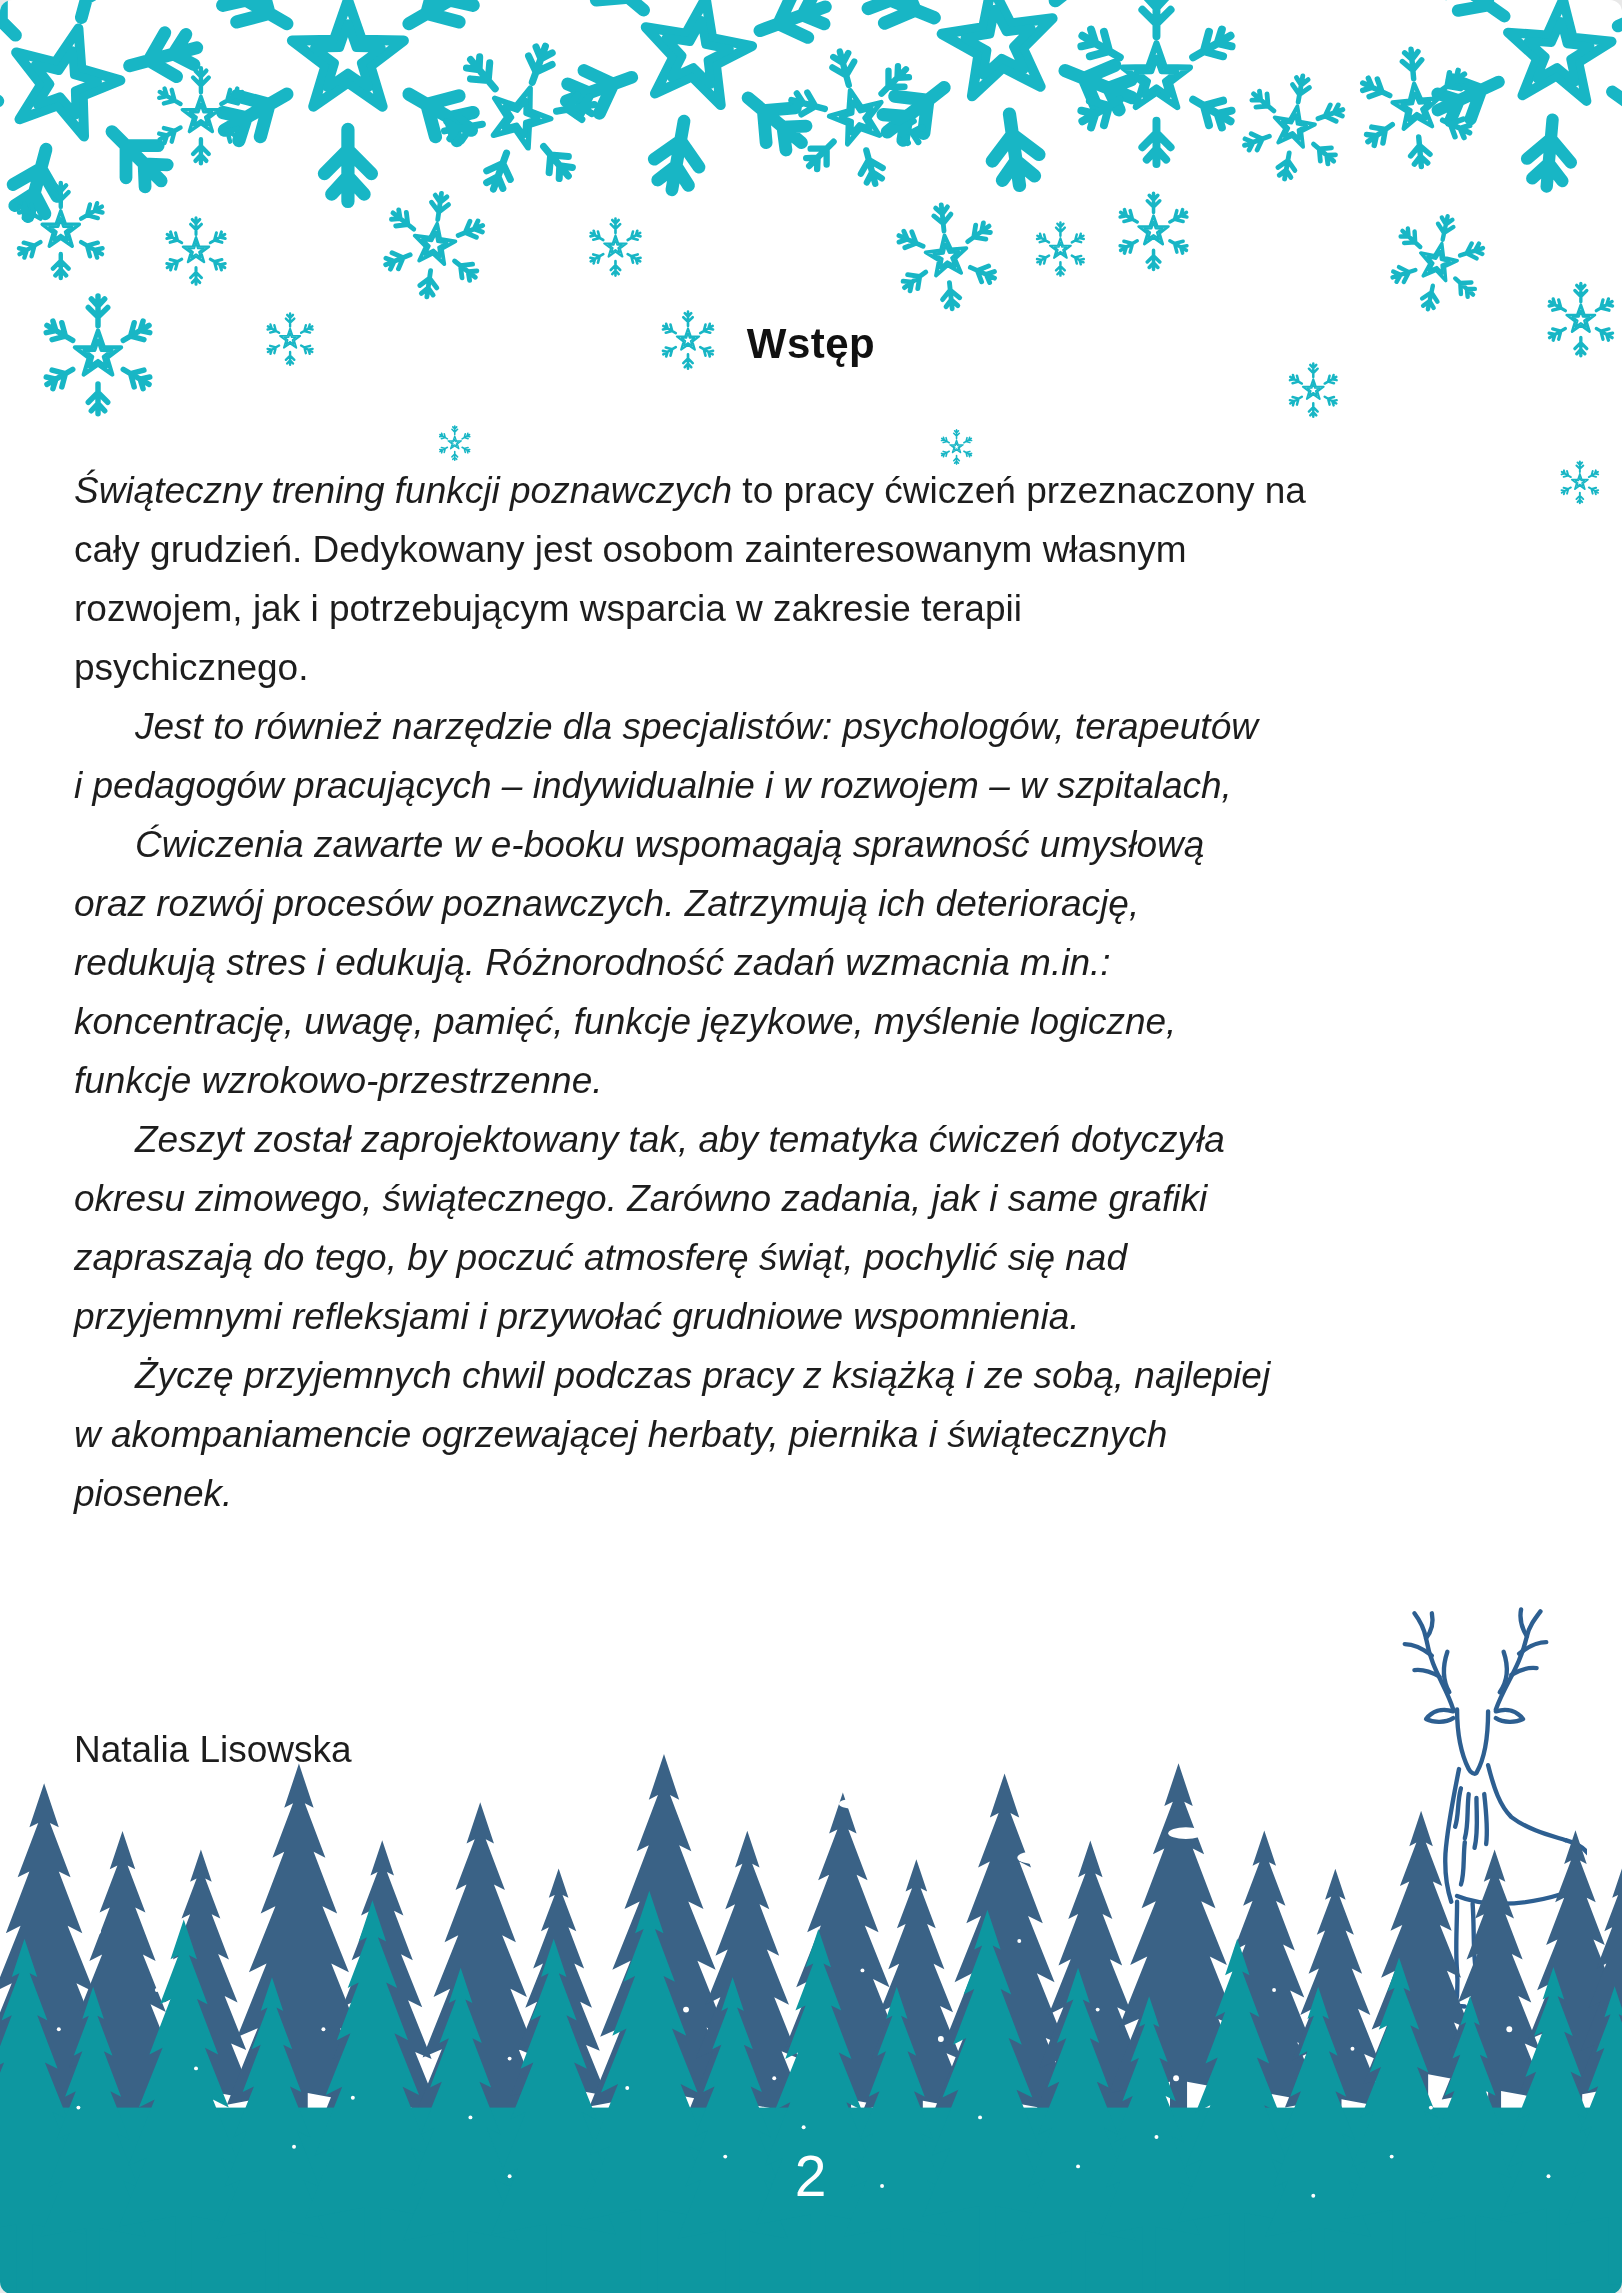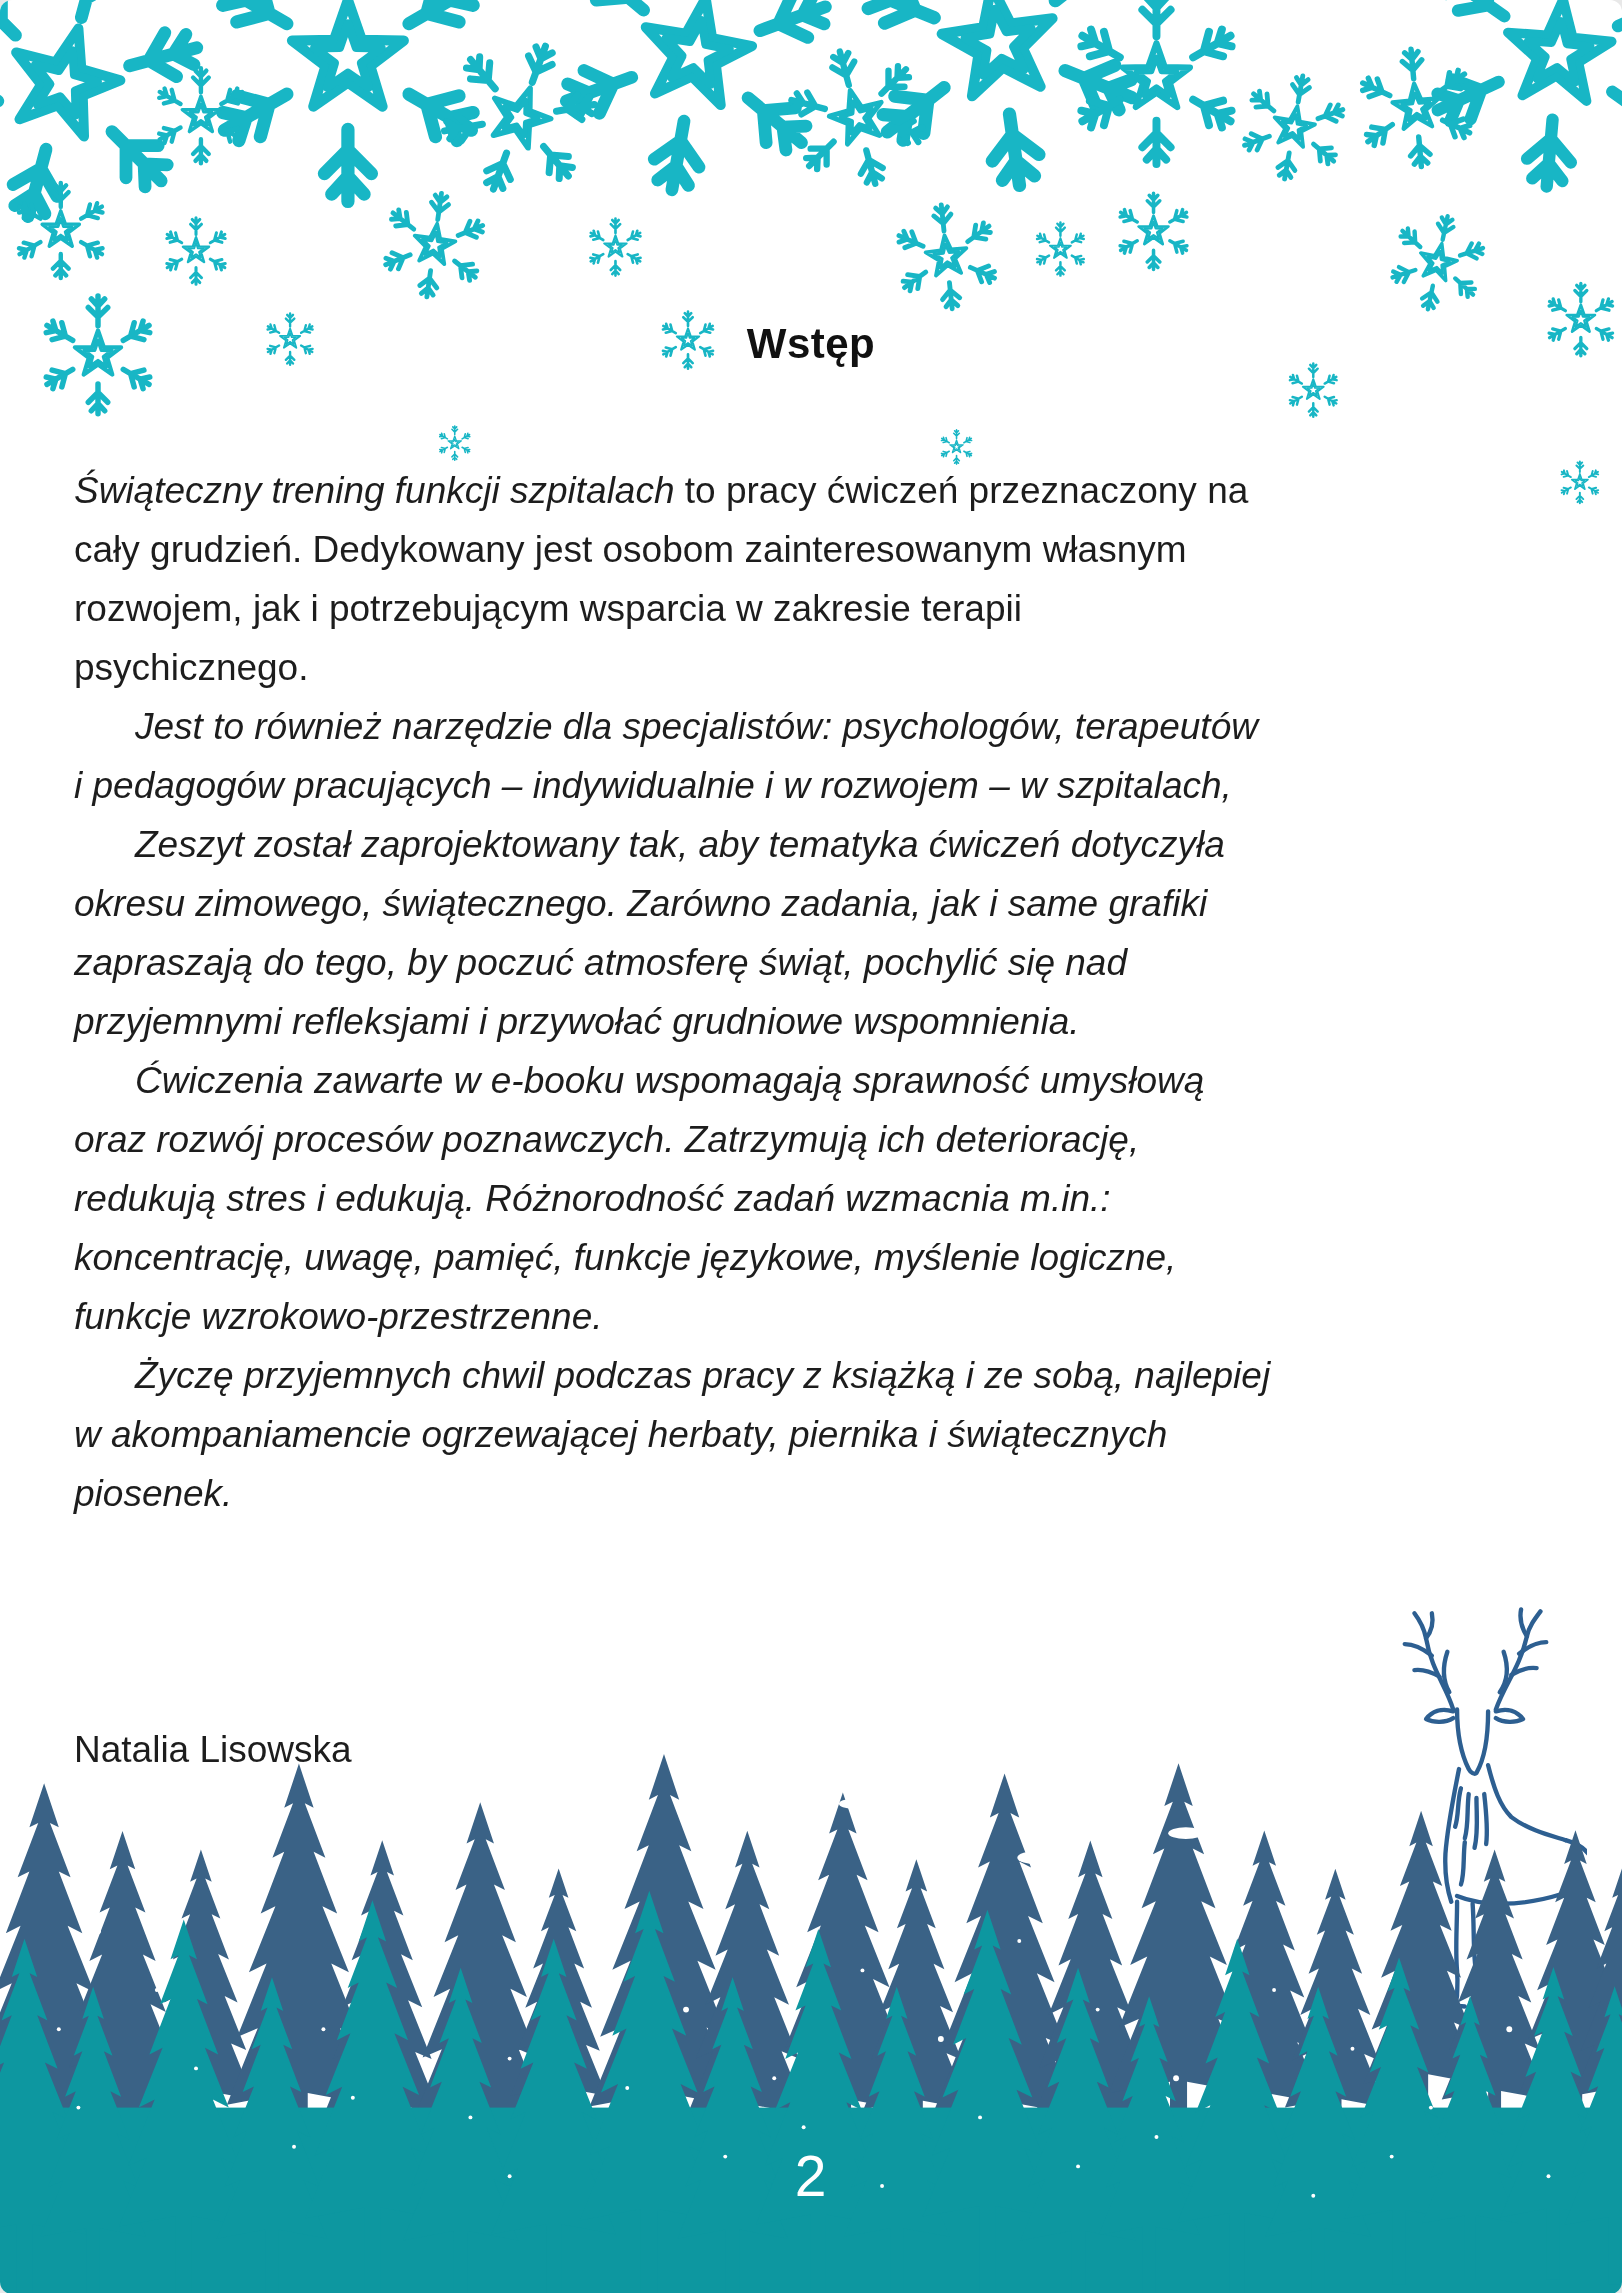--- a/index.html
+++ b/index.html
@@ -95,24 +95,24 @@
       <use href="#flake" transform="translate(1613,326) scale(0.38)"></use>
       <use href="#flake" transform="translate(464,452) scale(0.18)"></use>
       <use href="#flake" transform="translate(976,456) scale(0.18)"></use>
       <use href="#flake" transform="translate(1612,492) scale(0.22)"></use>
     </g>
   </svg>
 
   <div class="page-title">Wstęp</div>
 
   <div class="body-text">
-      <div class="para"><span class="it">Świąteczny trening funkcji szpitalach</span><span> to pracy ćwiczeń przeznaczony na</span><br><span>cały grudzień. Dedykowany jest osobom zainteresowanym własnym</span><br><span>rozwojem, jak i potrzebującym wsparcia w zakresie terapii</span><br><span>psychicznego.</span></div>
+      <div class="para"><span class="it">Świąteczny trening funkcji poznawczych</span><span> to pracy ćwiczeń przeznaczony na</span><br><span>cały grudzień. Dedykowany jest osobom zainteresowanym własnym</span><br><span>rozwojem, jak i potrzebującym wsparcia w zakresie terapii</span><br><span>psychicznego.</span></div>
       <div class="para indent"><span>Jest to również narzędzie dla specjalistów: psychologów, terapeutów</span><br><span>i pedagogów pracujących – indywidualnie i w rozwojem – w szpitalach,</span><br></div>
+      <div class="para indent"><span>Ćwiczenia zawarte w e-booku wspomagają sprawność umysłową</span><br><span>oraz rozwój procesów poznawczych. Zatrzymują ich deteriorację,</span><br><span>redukują stres i edukują. Różnorodność zadań wzmacnia m.in.:</span><br><span>koncentrację, uwagę, pamięć, funkcje językowe, myślenie logiczne,</span><br><span>funkcje wzrokowo-przestrzenne.</span></div>
       <div class="para indent"><span>Zeszyt został zaprojektowany tak, aby tematyka ćwiczeń dotyczyła</span><br><span>okresu zimowego, świątecznego. Zarówno zadania, jak i same grafiki</span><br><span>zapraszają do tego, by poczuć atmosferę świąt, pochylić się nad</span><br><span>przyjemnymi refleksjami i przywołać grudniowe wspomnienia.</span></div>
-      <div class="para indent"><span>Ćwiczenia zawarte w e-booku wspomagają sprawność umysłową</span><br><span>oraz rozwój procesów poznawczych. Zatrzymują ich deteriorację,</span><br><span>redukują stres i edukują. Różnorodność zadań wzmacnia m.in.:</span><br><span>koncentrację, uwagę, pamięć, funkcje językowe, myślenie logiczne,</span><br><span>funkcje wzrokowo-przestrzenne.</span></div>
       <div class="para indent"><span>Życzę przyjemnych chwil podczas pracy z książką i ze sobą, najlepiej</span><br><span>w akompaniamencie ogrzewającej herbaty, piernika i świątecznych</span><br><span>piosenek.</span></div>
     </div>
 
   <div class="signature">Natalia Lisowska</div>
 
   <div class="deer-wrap">
     <svg width="223" height="423" viewBox="0 0 230 440" preserveAspectRatio="none" fill="none" stroke="var(--deer)" stroke-width="4.5" stroke-linecap="round" stroke-linejoin="round">
 
       <path d="M92,118 C84,92 70,78 64,44 C62,34 58,26 52,18"></path>
       <path d="M70,62 C60,54 50,50 42,50"></path>

